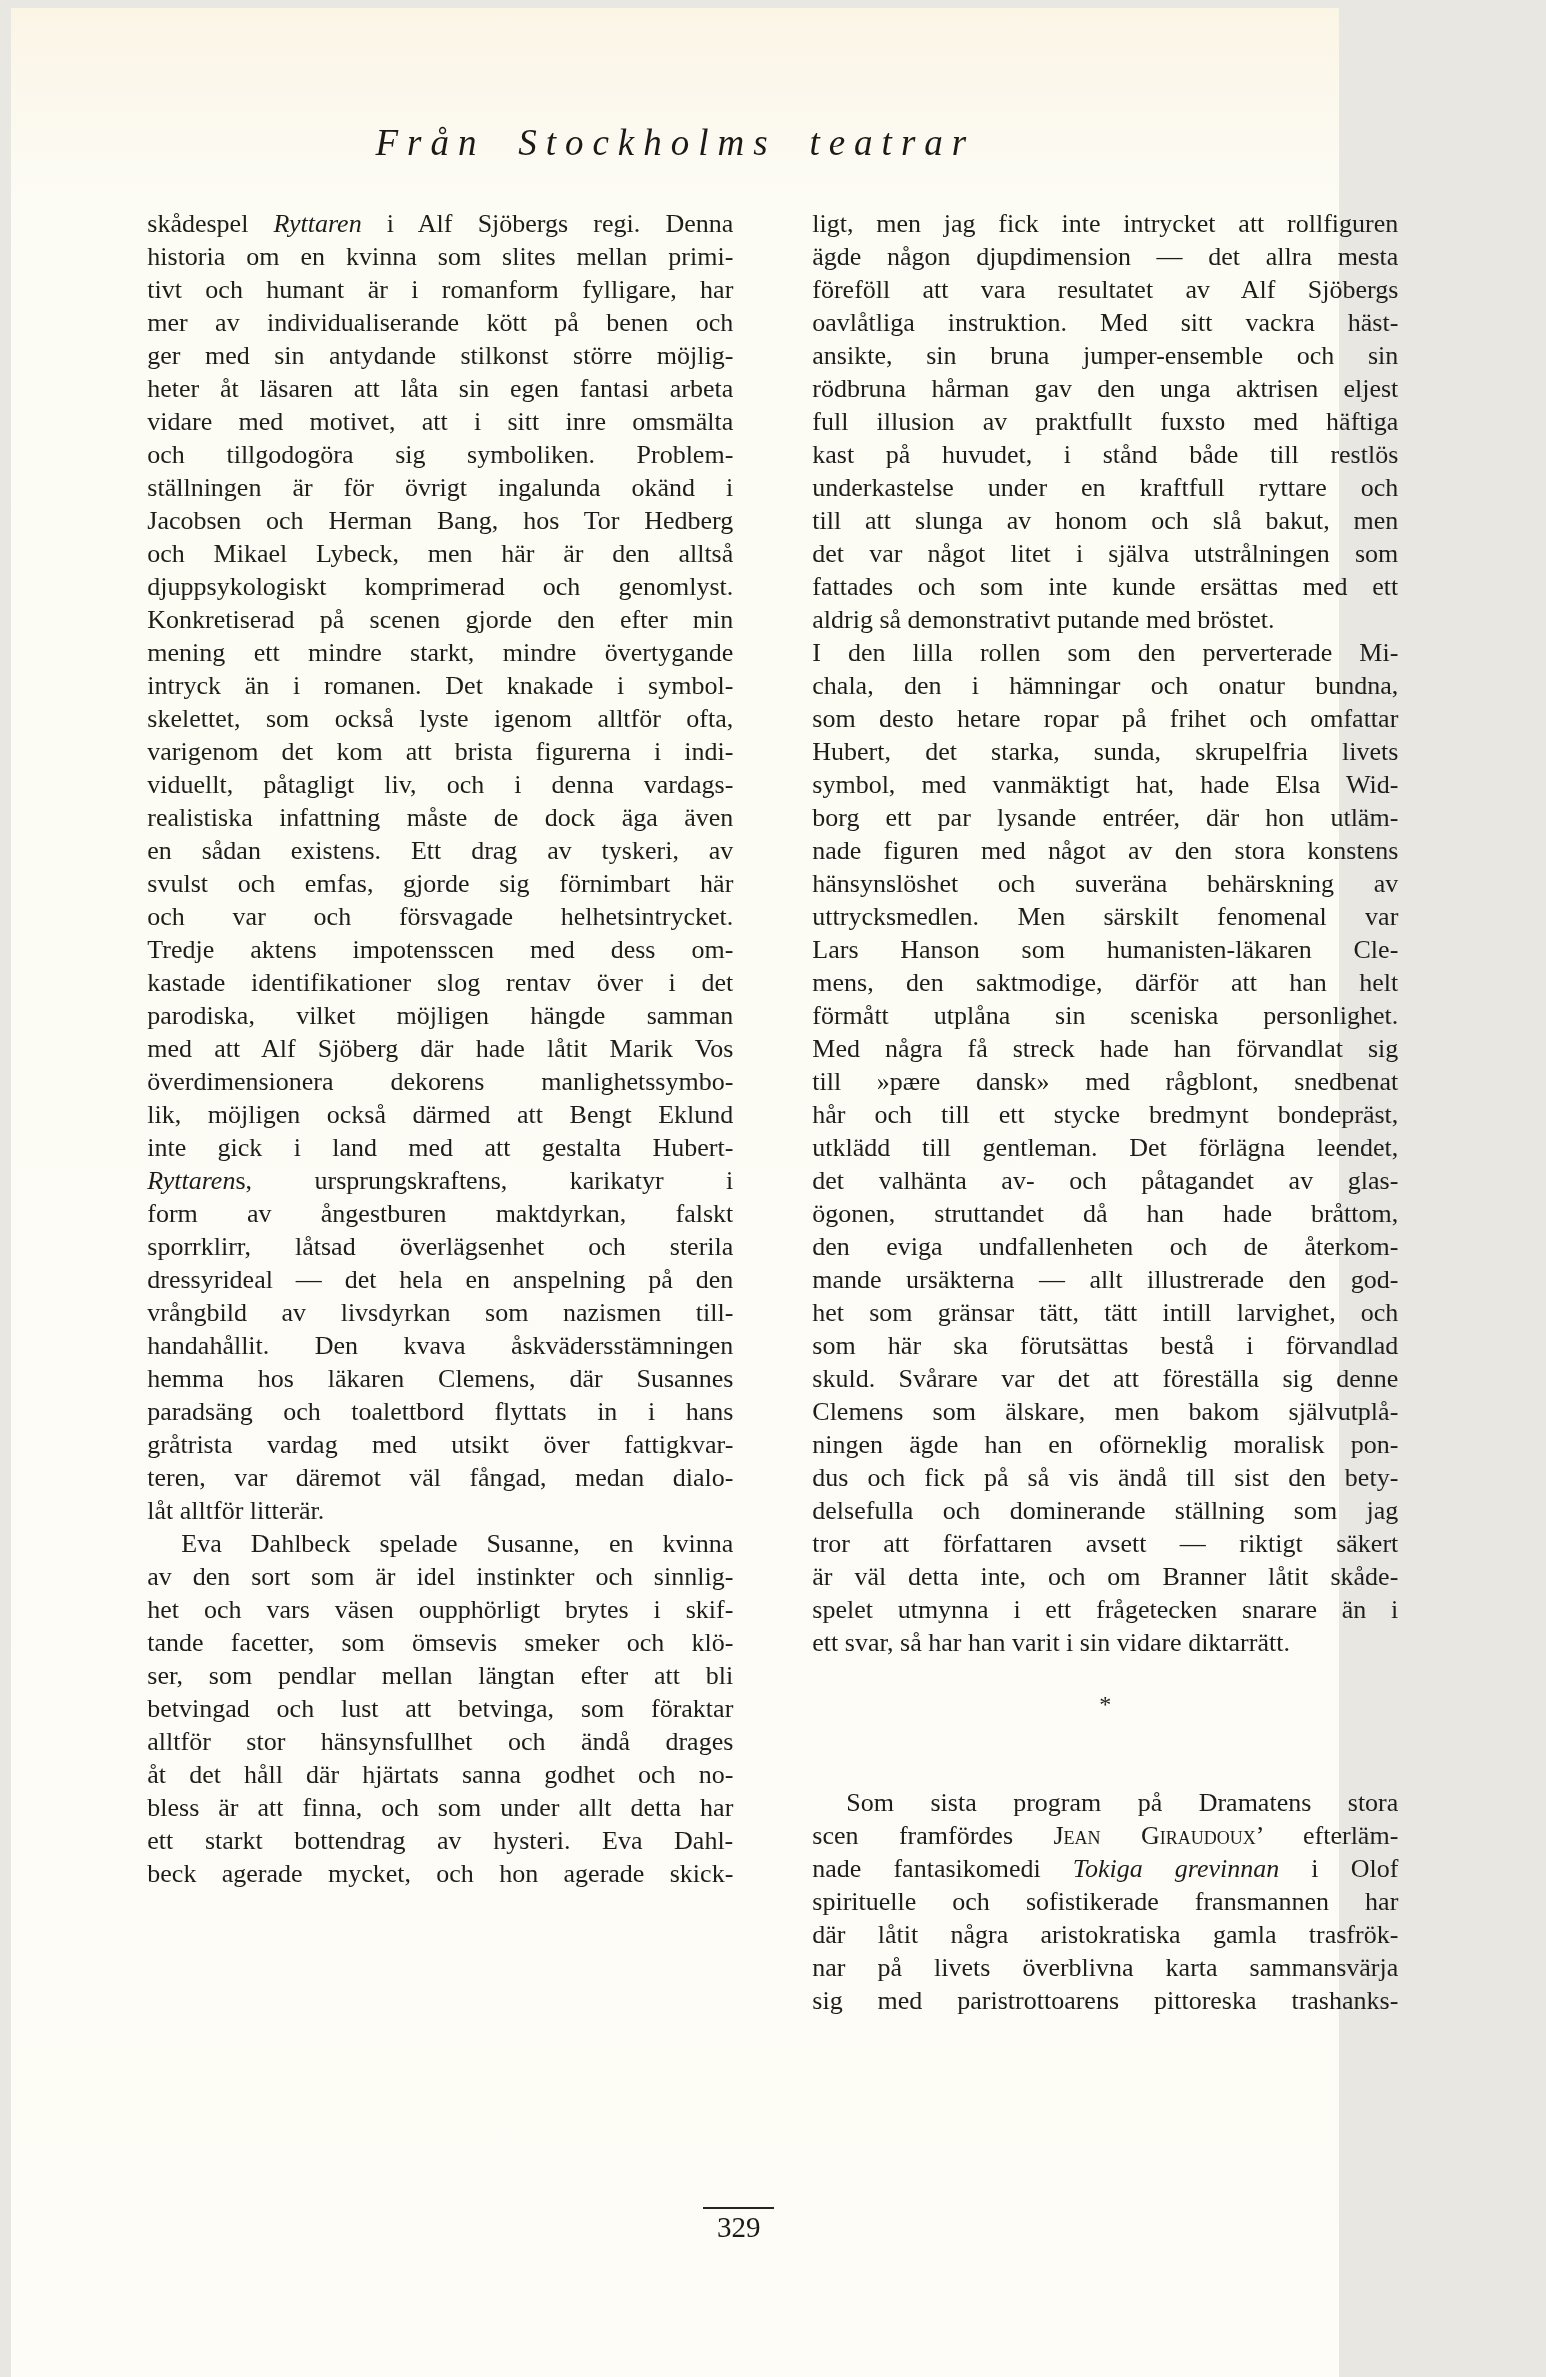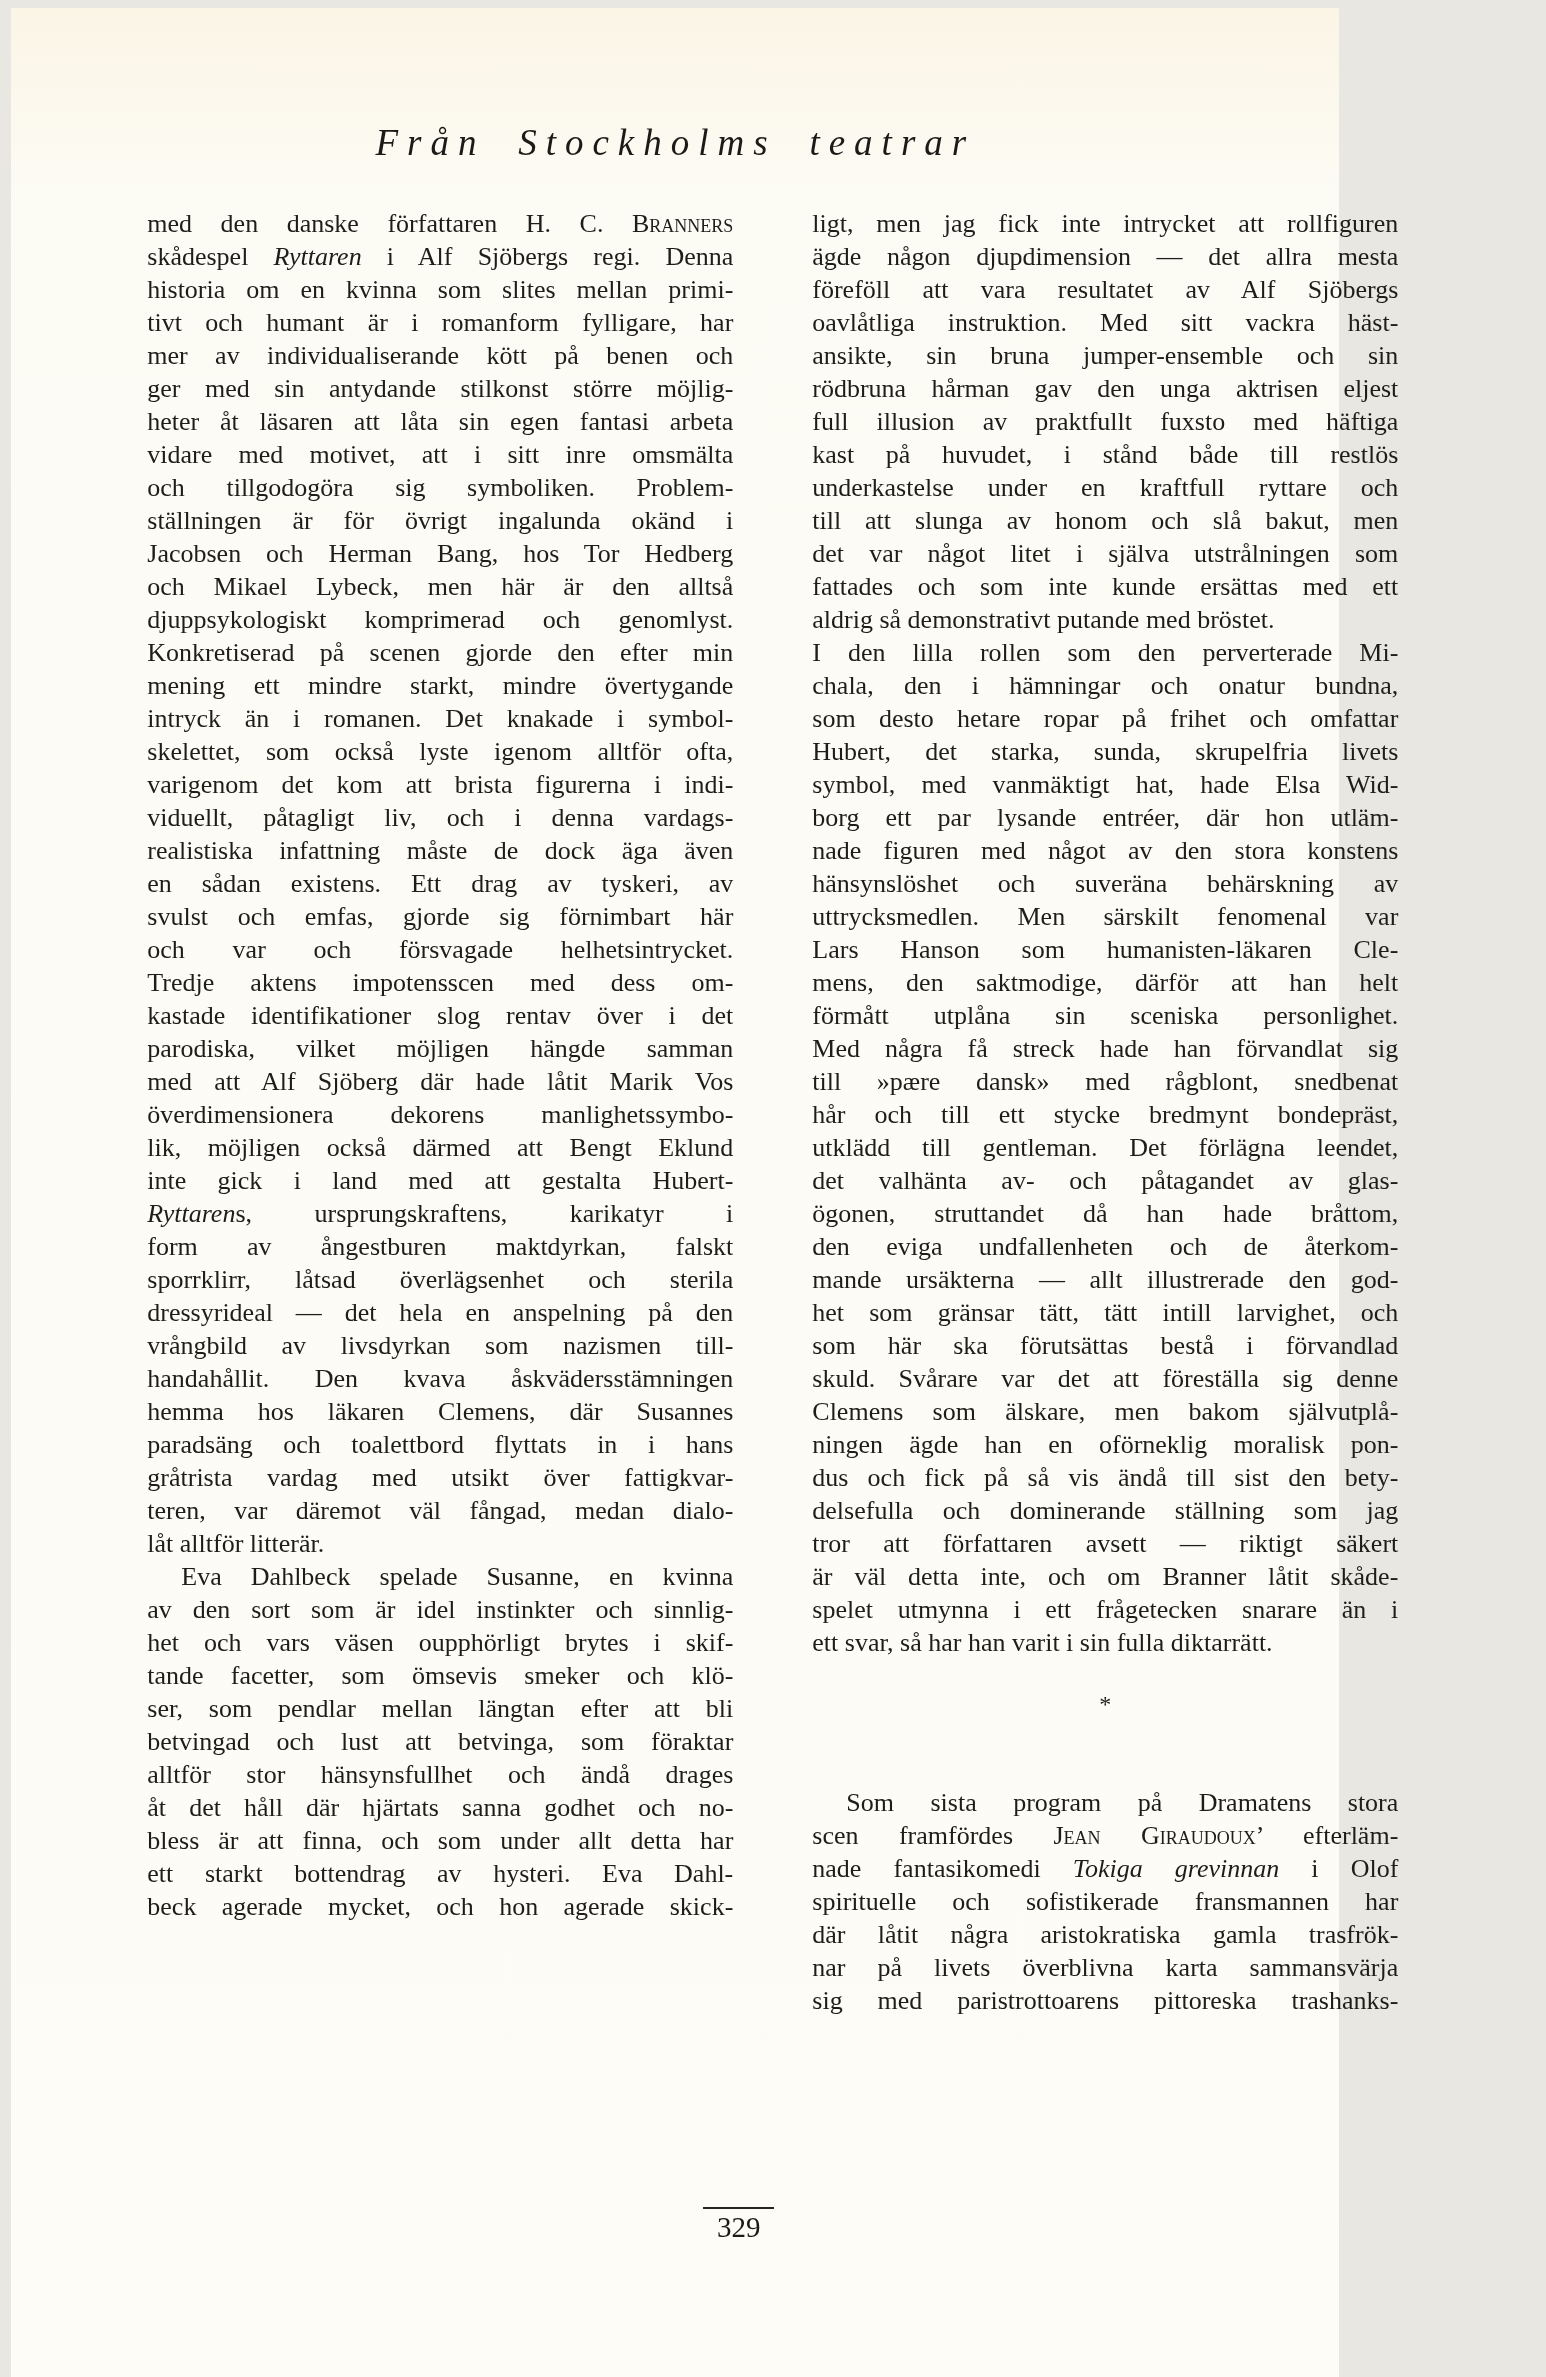--- a/index.html
+++ b/index.html
@@ -57,21 +57,20 @@
     text-align: center; font-size: 29px; color: #1b1a17;
   }
 </style>
 </head>
 <body>
 
 <div class="page">
   <div class="running-head">Från Stockholms teatrar</div>
 
   <div class="col col-left" id="colL">
-      <span class="line">med den danske författaren H. C. <span class="sc">Branners</span></span>
       <span class="line">skådespel <span class="it">Ryttaren</span> i Alf Sjöbergs regi. Denna</span>
       <span class="line">historia om en kvinna som slites mellan primi-</span>
       <span class="line">tivt och humant är i romanform fylligare, har</span>
       <span class="line">mer av individualiserande kött på benen och</span>
       <span class="line">ger med sin antydande stilkonst större möjlig-</span>
       <span class="line">heter åt läsaren att låta sin egen fantasi arbeta</span>
       <span class="line">vidare med motivet, att i sitt inre omsmälta</span>
       <span class="line">och tillgodogöra sig symboliken. Problem-</span>
       <span class="line">ställningen är för övrigt ingalunda okänd i</span>
       <span class="line">Jacobsen och Herman Bang, hos Tor Hedberg</span>
@@ -156,21 +155,21 @@
         <span class="line">het som gränsar tätt, tätt intill larvighet, och</span>
         <span class="line">som här ska förutsättas bestå i förvandlad</span>
         <span class="line">skuld. Svårare var det att föreställa sig denne</span>
         <span class="line">Clemens som älskare, men bakom självutplå-</span>
         <span class="line">ningen ägde han en oförneklig moralisk pon-</span>
         <span class="line">dus och fick på så vis ändå till sist den bety-</span>
         <span class="line">delsefulla och dominerande ställning som jag</span>
         <span class="line">tror att författaren avsett — riktigt säkert</span>
         <span class="line">är väl detta inte, och om Branner låtit skåde-</span>
         <span class="line">spelet utmynna i ett frågetecken snarare än i</span>
-        <span class="line last">ett svar, så har han varit i sin fulla diktarrätt.</span>
+        <span class="line last">ett svar, så har han varit i sin vidare diktarrätt.</span>
       </div>
     <span class="divider-asterisk">*</span>
     <div id="colR2">
         <span class="line indent">Som sista program på Dramatens stora</span>
         <span class="line">scen framfördes <span class="sc">Jean</span> <span class="sc">Giraudoux</span>’ efterläm-</span>
         <span class="line">nade fantasikomedi <span class="it">Tokiga grevinnan</span> i Olof</span>
         <span class="line">spirituelle och sofistikerade fransmannen har</span>
         <span class="line">där låtit några aristokratiska gamla trasfrök-</span>
         <span class="line">nar på livets överblivna karta sammansvärja</span>
         <span class="line">sig med paristrottoarens pittoreska trashanks-</span>

